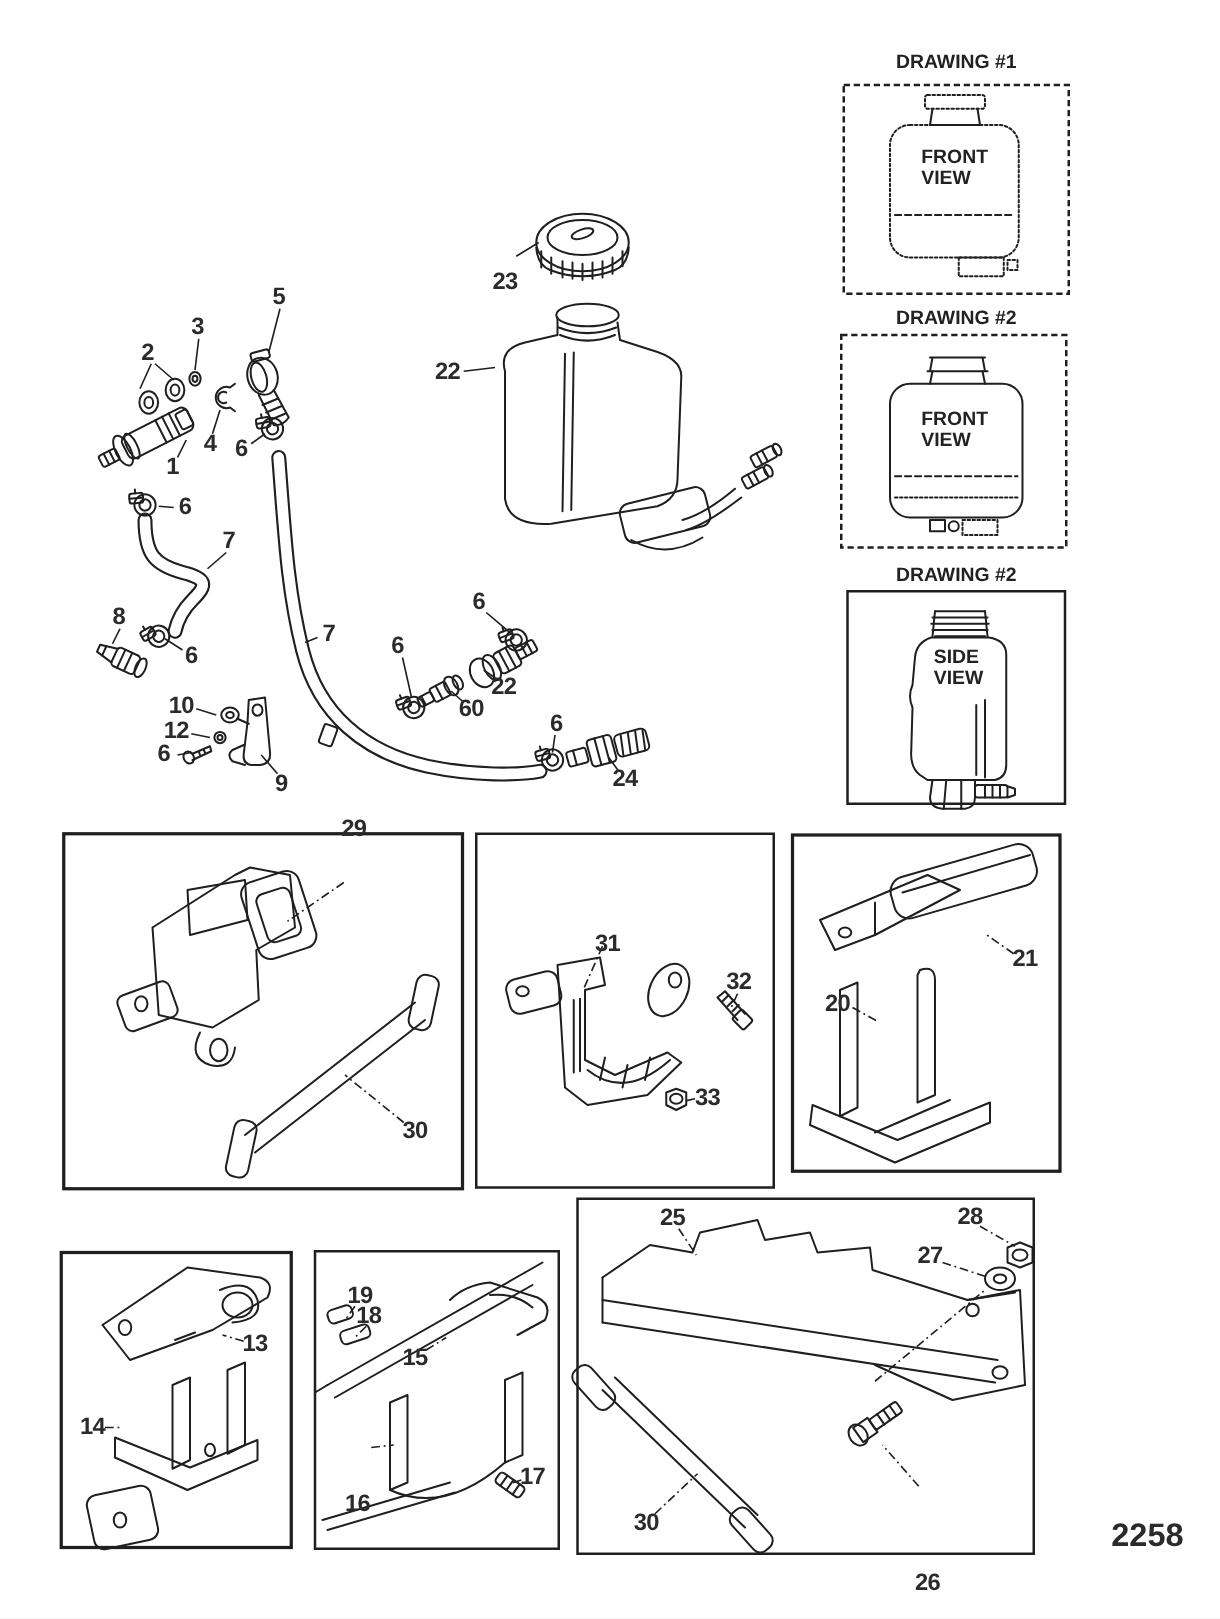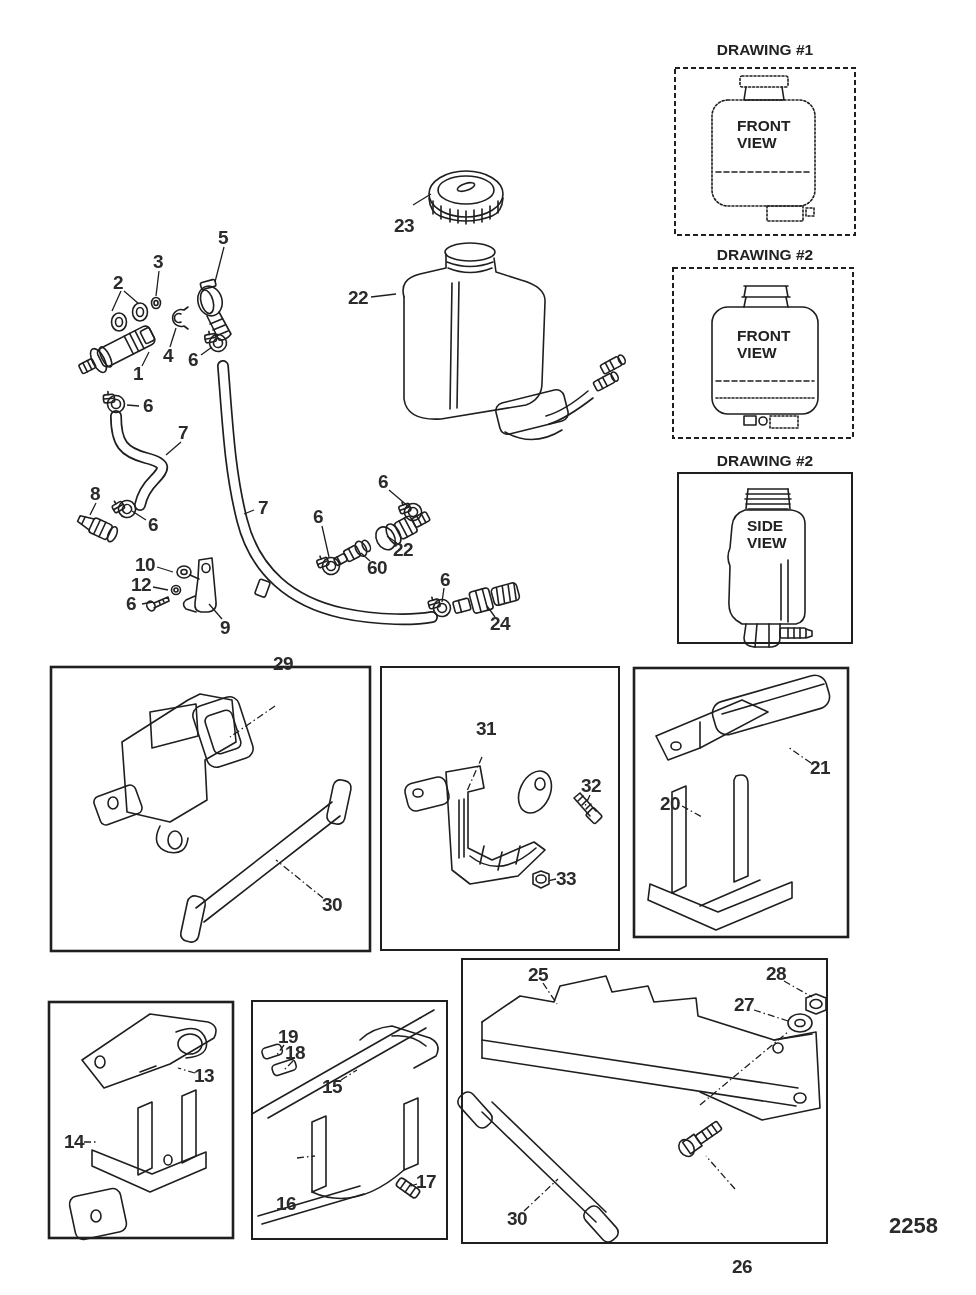--- a/index.html
+++ b/index.html
@@ -14,21 +14,21 @@
   .boxb{fill:none;stroke:#1f1f1f;stroke-width:2.6;}
   .boxt{fill:none;stroke:#1f1f1f;stroke-width:2;}
   .dsh{stroke-dasharray:5 3;}
   .dot{stroke-dasharray:2 2;}
   .callout{position:absolute;transform:translate(-50%,-50%);font-weight:bold;
            font-size:19px;letter-spacing:-0.5px;color:#2b2b2b;white-space:nowrap;}
   .inset-title{position:absolute;transform:translate(-50%,-50%);font-weight:bold;
            font-size:15.5px;color:#222;white-space:nowrap;}
   .view-label{position:absolute;font-weight:bold;font-size:15.5px;line-height:1.12;
            color:#222;white-space:pre-line;}
-  .page-num{position:absolute;font-weight:bold;font-size:22px;color:#2b2b2b;}
+  .page-num{position:absolute;font-weight:bold;font-size:26px;color:#2b2b2b;}
 </style>
 </head>
 <body>
 
 <div class="page">
 
 <svg class="art" width="976" height="1295" viewBox="0 0 976 1295">
 
   <defs>
     <g id="clampSym">
@@ -416,21 +416,21 @@
 <span class="callout" style="left:225px;top:628px">9</span>
 <span class="callout" style="left:318px;top:517px">6</span>
 <span class="callout" style="left:383px;top:482px">6</span>
 <span class="callout" style="left:403px;top:550px">22</span>
 <span class="callout" style="left:377px;top:568px">60</span>
 <span class="callout" style="left:445px;top:580px">6</span>
 <span class="callout" style="left:500px;top:624px">24</span>
 
 <span class="callout" style="left:283px;top:664px">29</span>
 <span class="callout" style="left:332px;top:905px">30</span>
-<span class="callout" style="left:486px;top:729px">31</span>
+<span class="callout" style="left:486px;top:756px">31</span>
 <span class="callout" style="left:591px;top:786px">32</span>
 <span class="callout" style="left:566px;top:879px">33</span>
 <span class="callout" style="left:820px;top:768px">21</span>
 <span class="callout" style="left:670px;top:804px">20</span>
 <span class="callout" style="left:204px;top:1076px">13</span>
 <span class="callout" style="left:74px;top:1142px">14</span>
 <span class="callout" style="left:288px;top:1037px">19</span>
 <span class="callout" style="left:295px;top:1053px">18</span>
 <span class="callout" style="left:332px;top:1087px">15</span>
 <span class="callout" style="left:286px;top:1204px">16</span>

